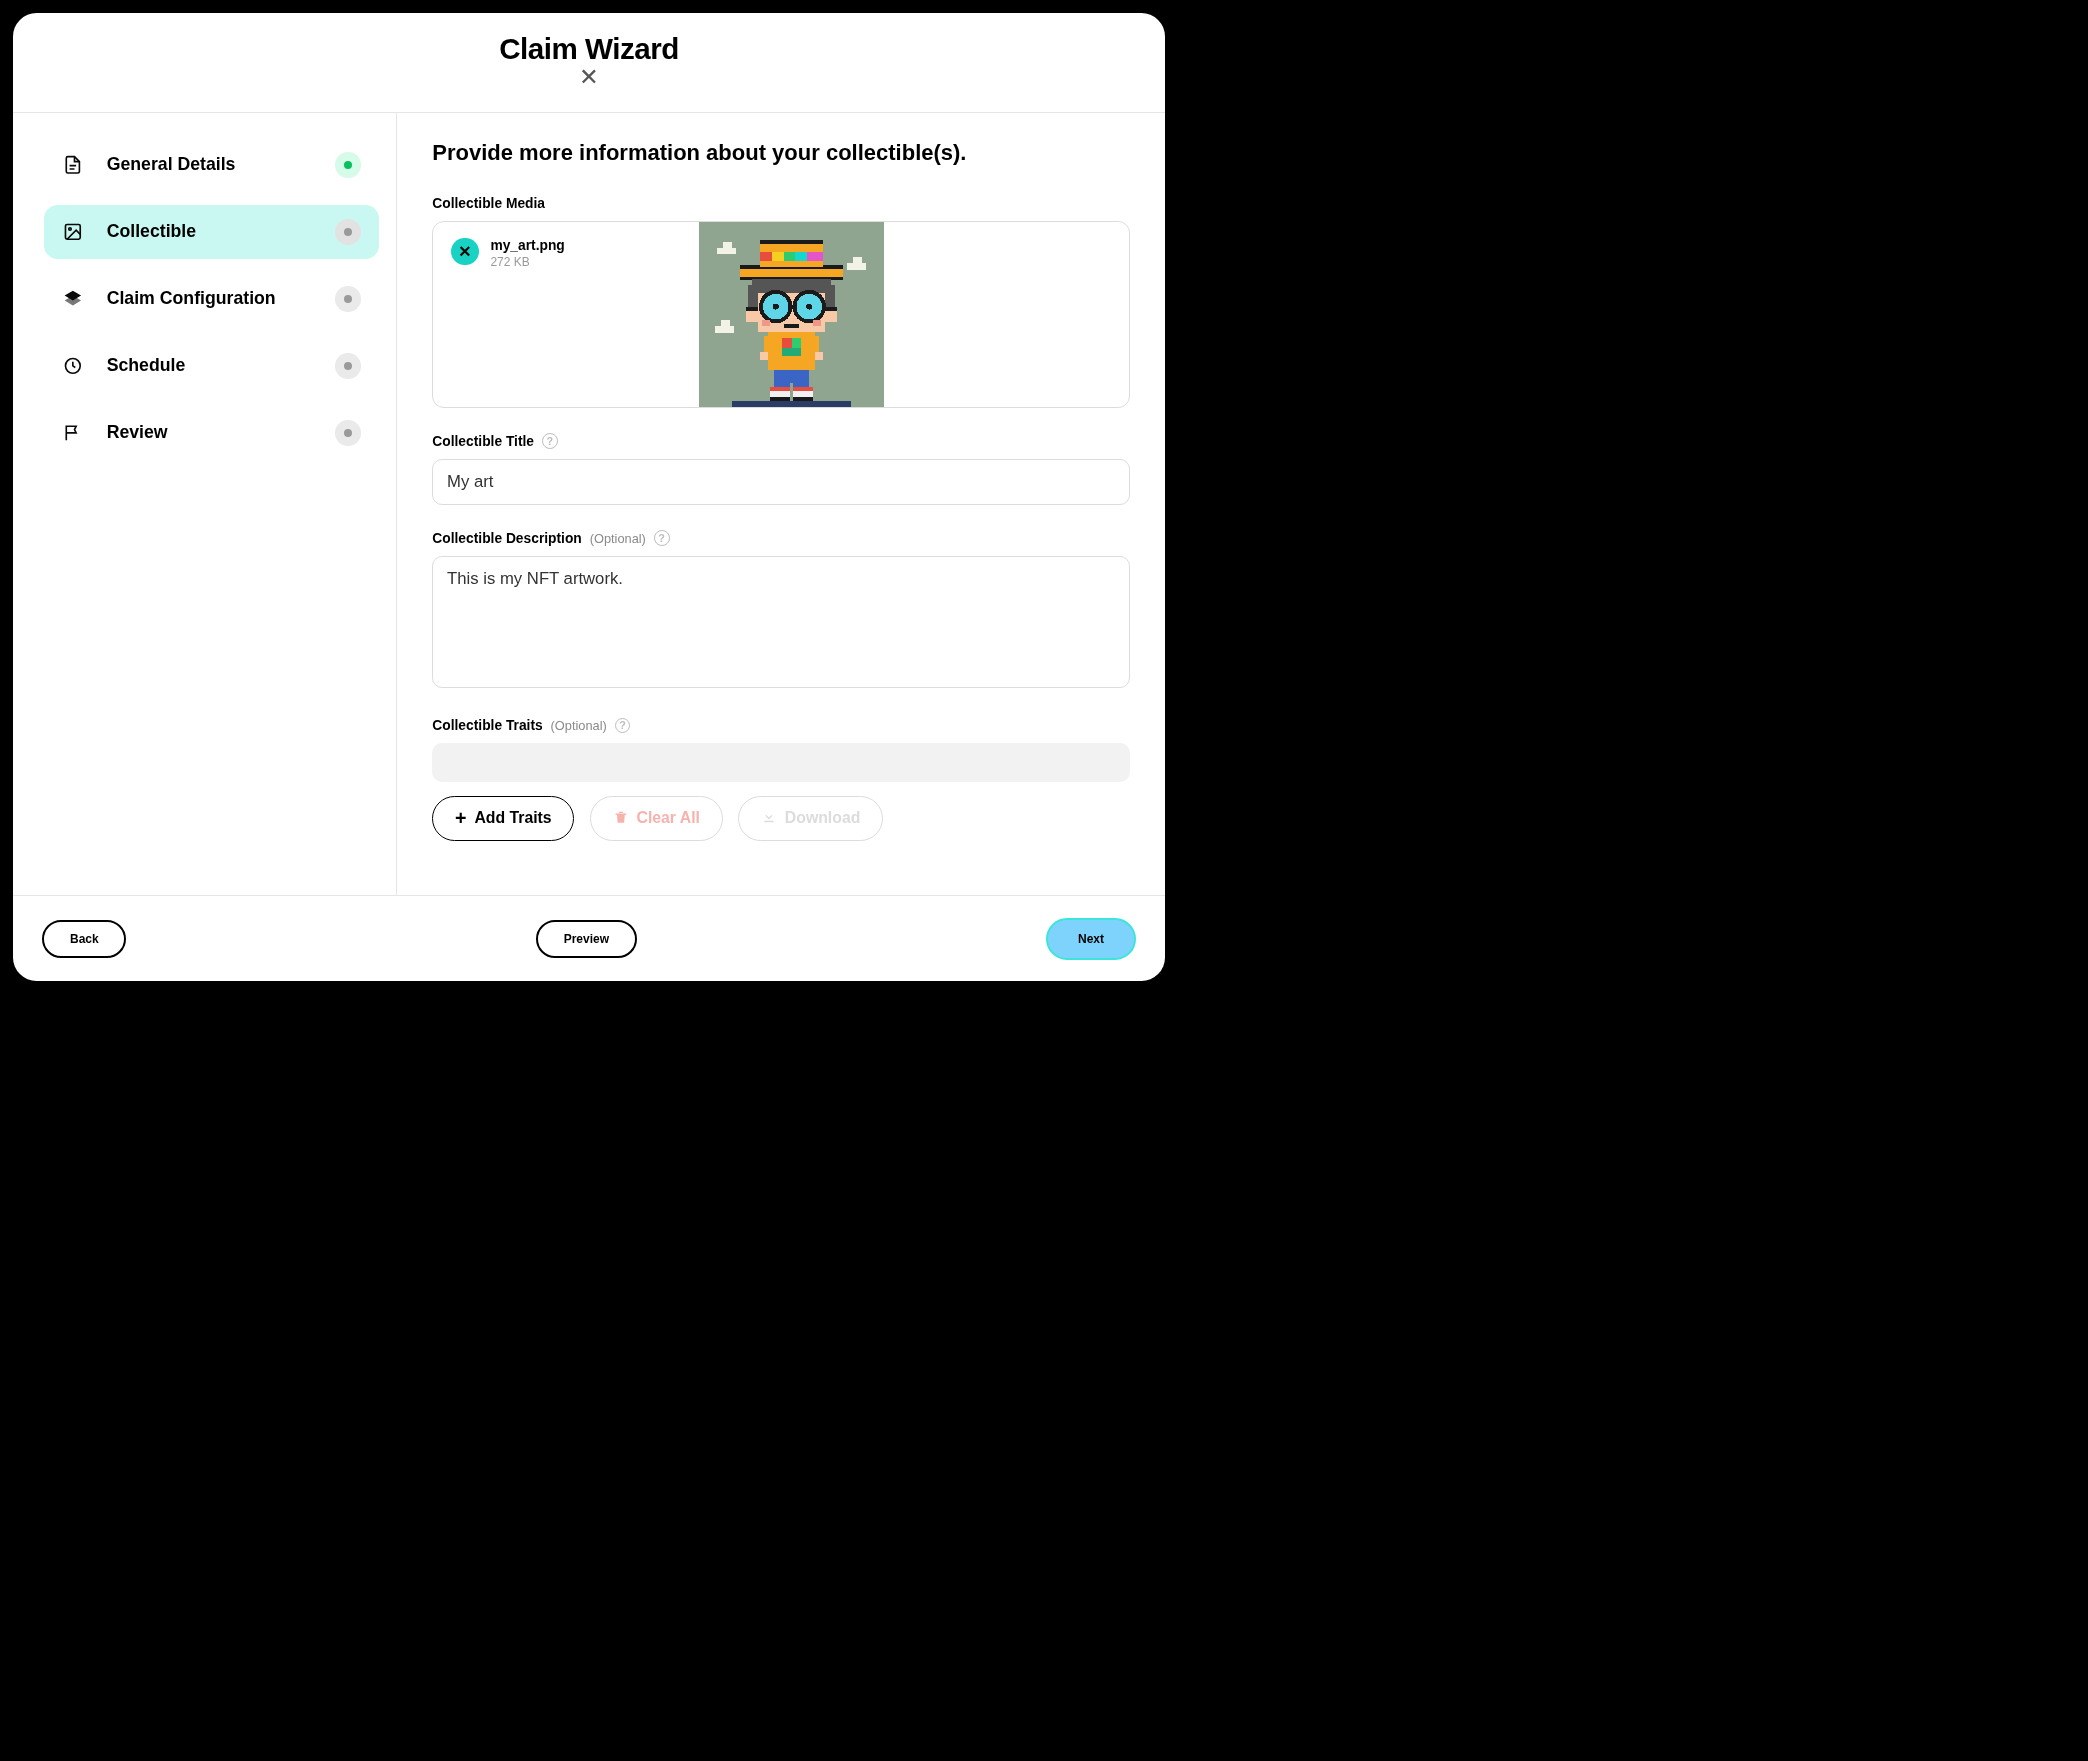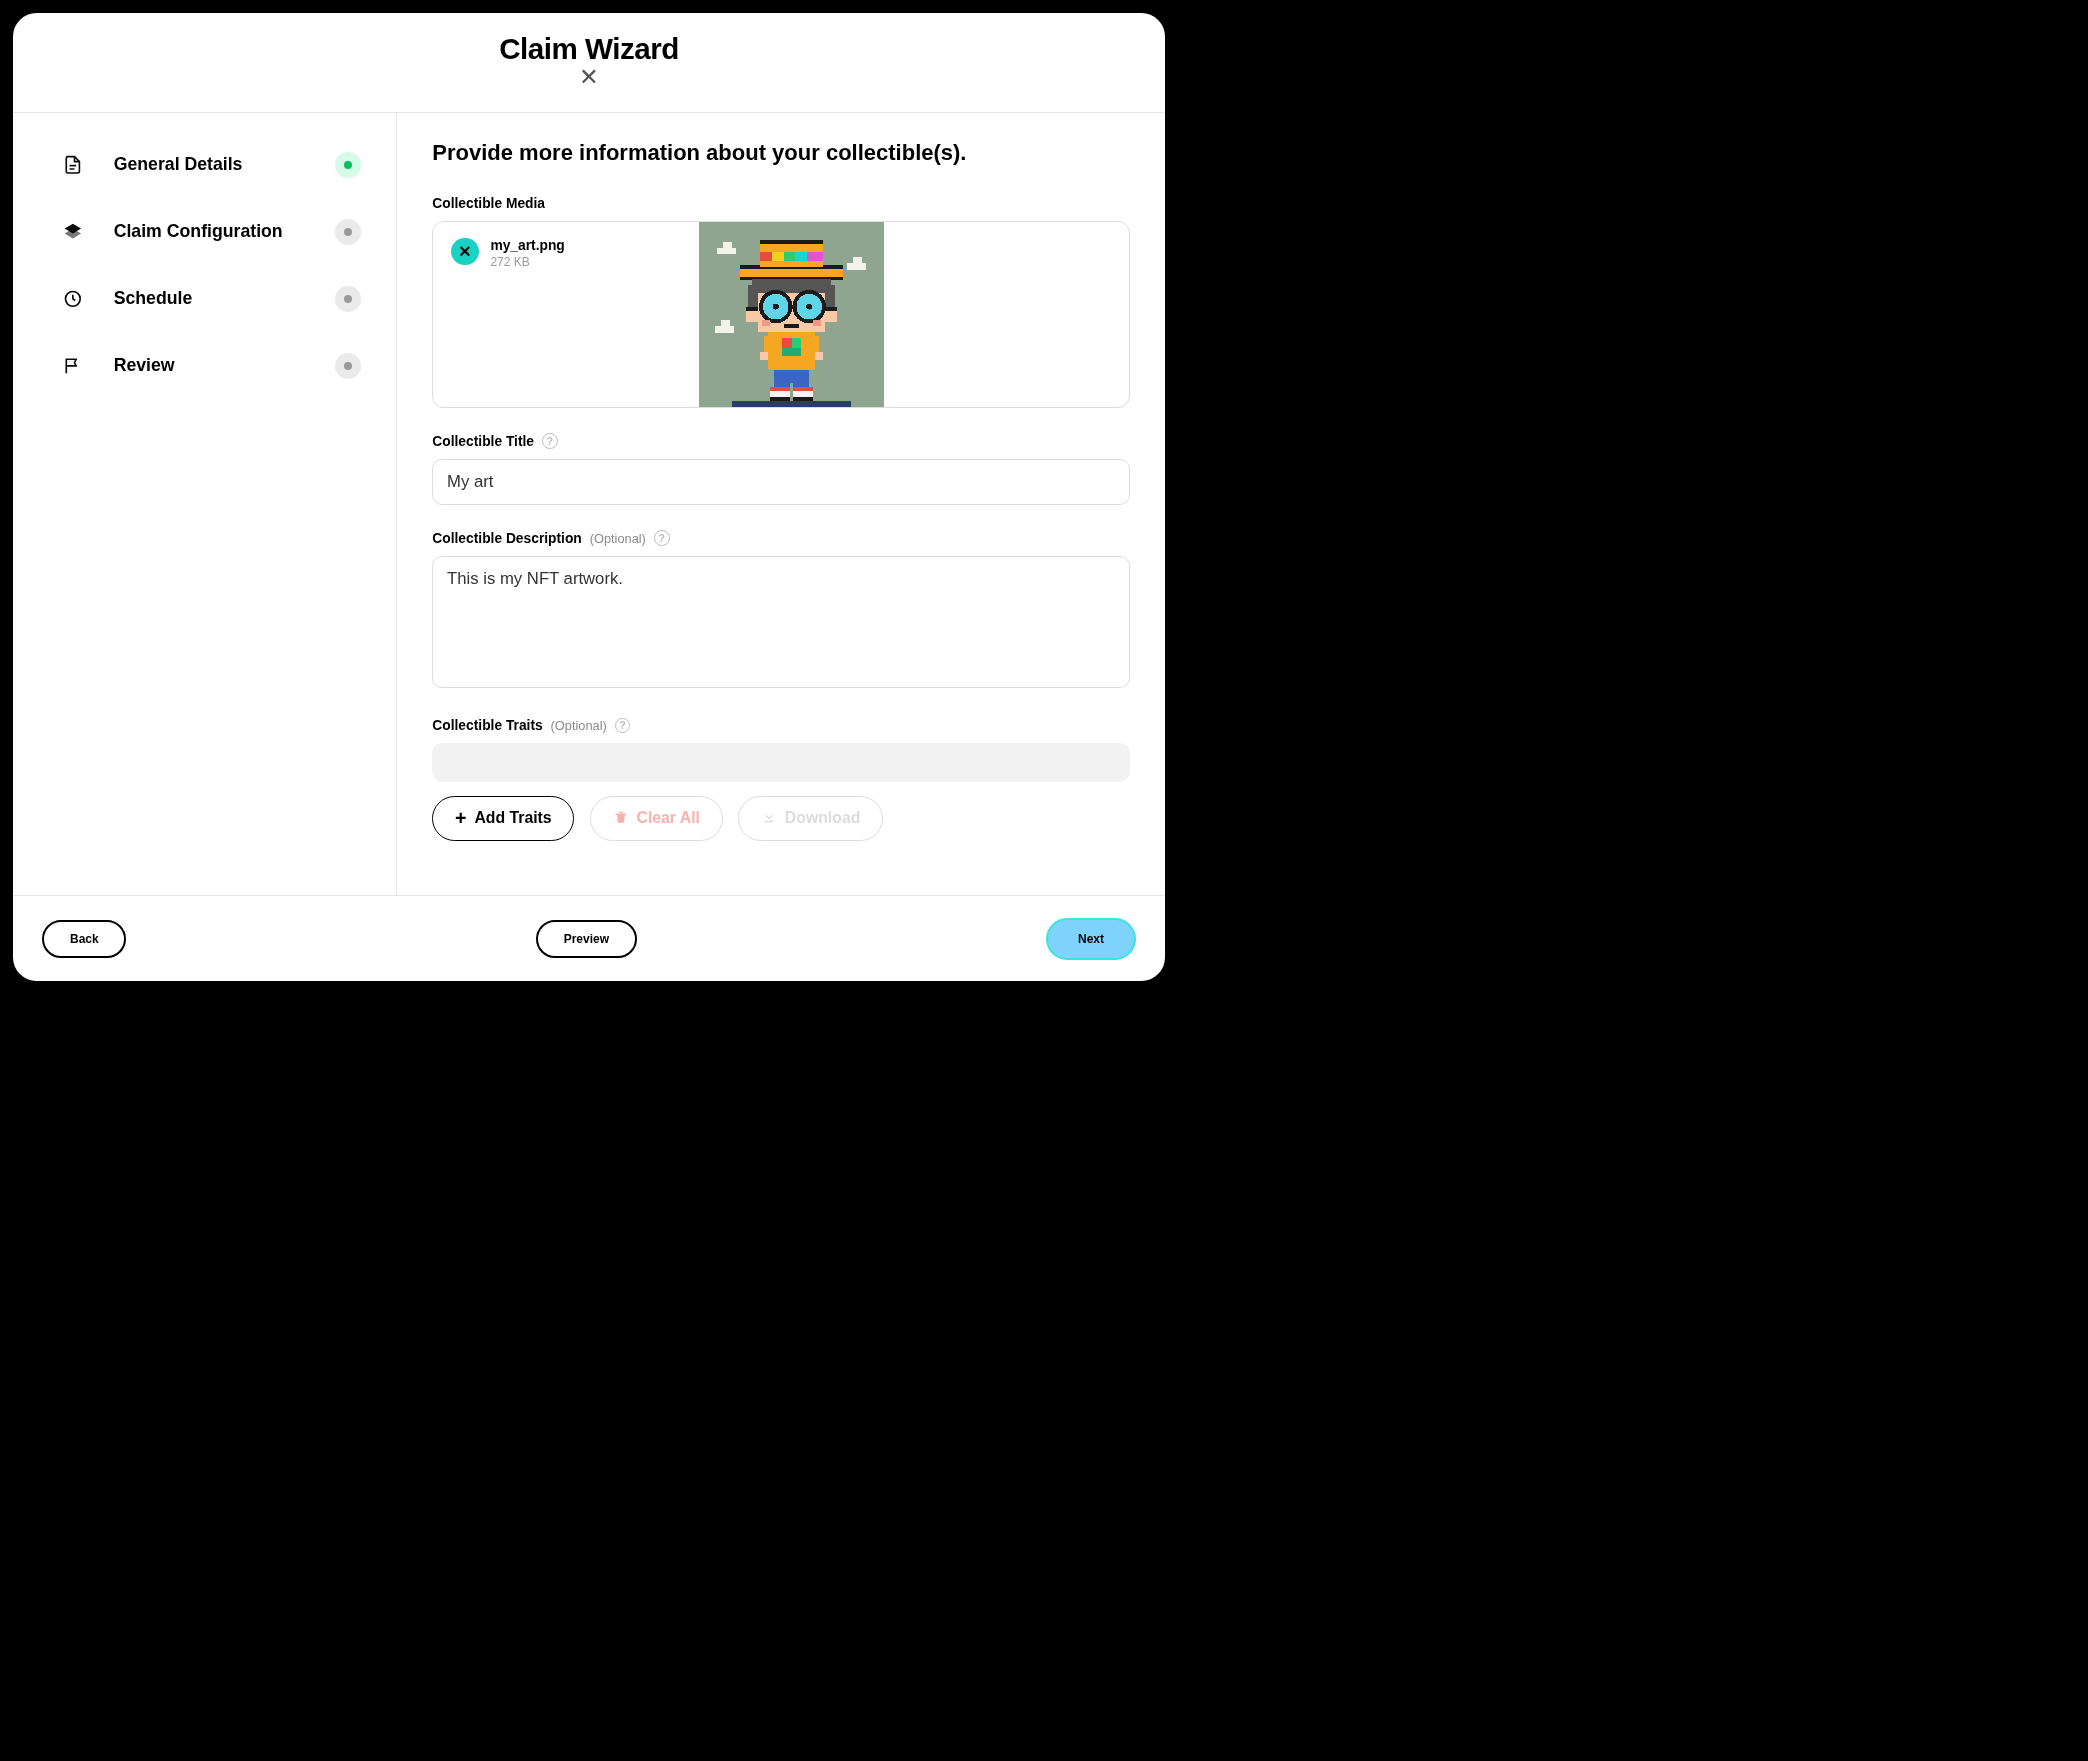--- a/index.html
+++ b/index.html
@@ -29,21 +29,21 @@
   .body {
     flex:1; display:flex; min-height:0;
     padding:0 0 0 31.5px;
   }
   .sidebar {
     width:353px; padding:25.6px 0 0 0;
     border-right:1px solid #e6e6e6;
     flex-shrink:0;
   }
   .step {
-    display:flex; align-items:center; gap:30px;
+    display:flex; align-items:center; gap:23px;
     padding:13.8px 17.7px; margin:0 17.7px 13.8px 0;
     border-radius:13.8px;
     font-size:17.7px; font-weight:700;
     cursor:pointer;
   }
   .step.active { background:#c9f7f2; }
   .step .icon-wrap { width:21.7px; display:flex; justify-content:center; color:#0a0a0a; }
   .step .label { flex:1; }
   .step .dot {
     width:25.6px; height:25.6px; border-radius:50%;
@@ -141,20 +141,33 @@
               <line x1="8" y1="13" x2="16" y2="13"></line>
               <line x1="8" y1="17" x2="14" y2="17"></line>
             </svg>
         </span>
         <span class="label">General Details</span>
         <span class="dot done">
             <span class="dot-inner"></span>
           </span>
       </div>
 
+      <div class="step active">
+        <span class="icon-wrap">
+          <svg width="19.7" height="19.7" viewBox="0 0 24 24" fill="none" stroke="currentColor" stroke-width="2">
+              <rect x="3" y="3" width="18" height="18" rx="2"></rect>
+              <circle cx="8.5" cy="8.5" r="1.5"></circle>
+              <polyline points="21 15 16 10 5 21"></polyline>
+            </svg>
+        </span>
+        <span class="label">Collectible</span>
+        <span class="dot current">
+            <span class="dot-inner"></span>
+          </span>
+      </div>
 
       <div class="step">
         <span class="icon-wrap">
           <svg width="19.7" height="19.7" viewBox="0 0 24 24" fill="currentColor">
               <polygon points="12 2 2 8 12 14 22 8 12 2"></polygon>
               <polygon points="12 14 2 20 12 26 22 20 12 14" transform="translate(0 -6)" opacity="0.55"></polygon>
             </svg>
         </span>
         <span class="label">Claim Configuration</span>
         <span class="dot">

